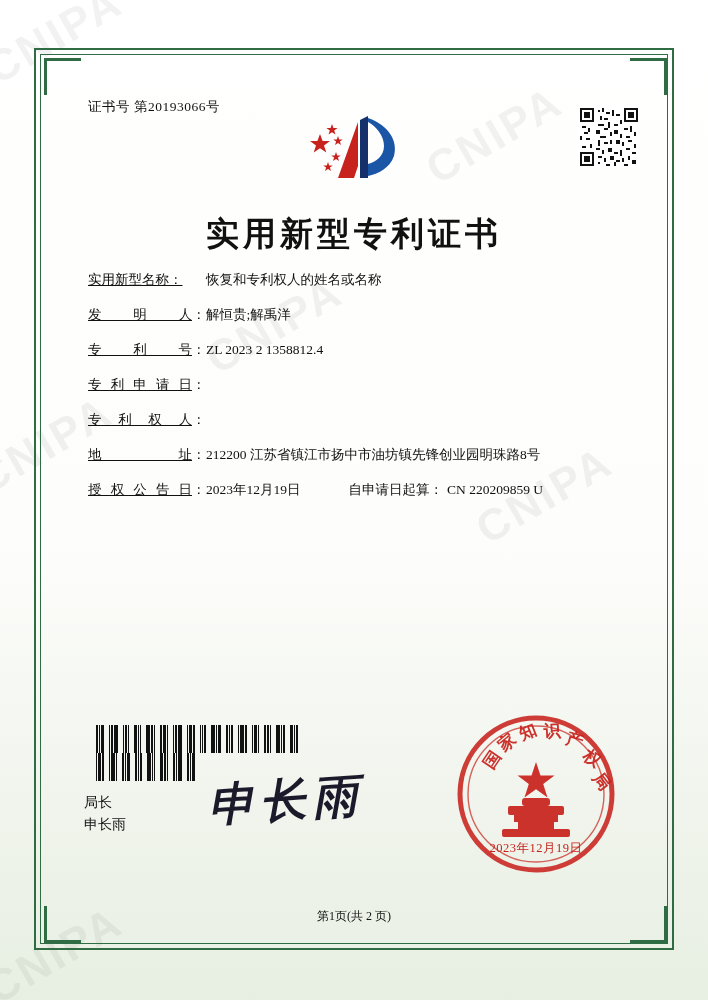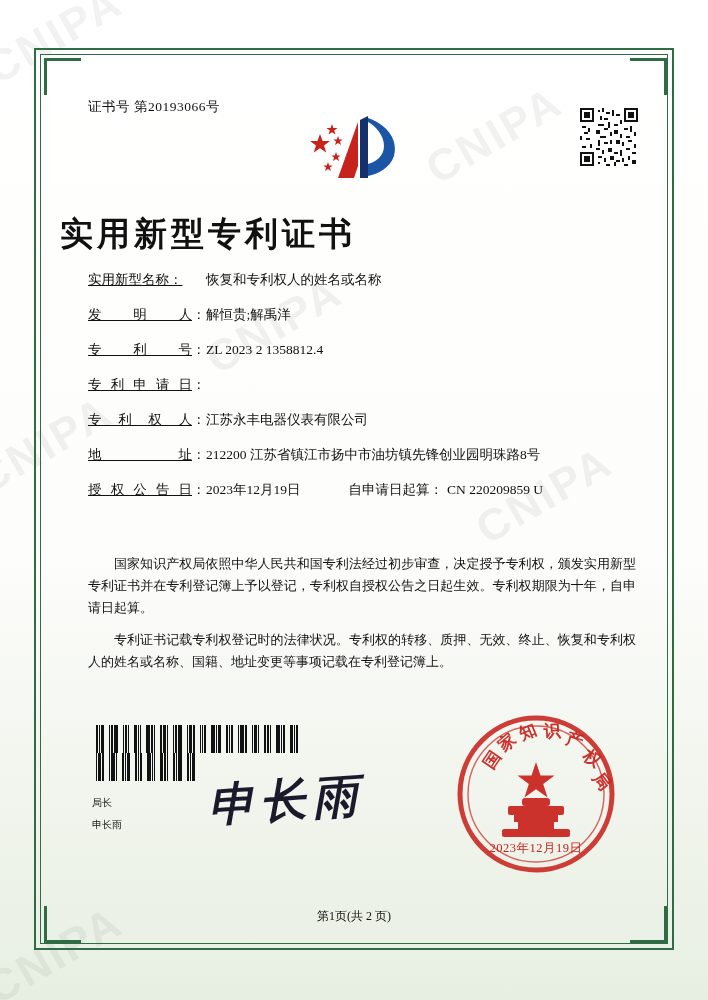--- a/index.html
+++ b/index.html
@@ -90,20 +90,21 @@
     position: absolute;
     right: 10px; top: 38px;
     width: 58px; height: 58px;
     background: #fff;
   }
 
   .title {
     position: absolute;
     left: 0; top: 142px;
     width: 588px;
+    text-align: center;
     font-family: "DejaVu Serif", "Liberation Serif", serif;
     font-size: 33px;
     font-weight: bold;
     letter-spacing: 4px;
     color: #111;
   }
 
   
   .fields {
     position: absolute;
@@ -160,22 +161,22 @@
     display: inline-block;
     background: #111;
     height: 28px;
     margin-right: 1px;
     vertical-align: top;
   }
 
   
   .sig-label {
     position: absolute;
-    left: 32px; top: 722px;
-    font-size: 10px;
+    left: 24px; top: 722px;
+    font-size: 14px;
     color: #111;
     line-height: 22px;
   }
   .sig-script {
     position: absolute;
     left: 148px; top: 700px;
     font-family: "DejaVu Serif", serif;
     font-size: 46px;
     font-style: italic;
     font-weight: bold;
@@ -356,45 +357,40 @@
       </div>
 
       <div class="row">
         <div class="lab j2">专 利 申 请 日</div>
         <div class="sep">：</div>
       </div>
 
       <div class="row">
         <div class="lab j2">专　利　权　人</div>
         <div class="sep">：</div>
-        <div class="val">江苏永丰电器仪表有限公司</div>
       </div>
 
       <div class="row">
         <div class="lab j2">地　　　　址</div>
         <div class="sep">：</div>
         <div class="val">212200 江苏省镇江市扬中市油坊镇先锋创业园明珠路8号</div>
       </div>
 
       <div class="row pub">
         <div class="lab j2">授 权 公 告 日</div>
         <div class="sep">：</div>
         <div class="val">
           <span>2023年12月19日</span>
           <span class="pubno-lab">自申请日起算：</span>
           <span class="pubno-val">CN 220209859 U</span>
         </div>
       </div>
 
     </div>
 
-    <div class="paras">
-      <p>国家知识产权局依照中华人民共和国专利法经过初步审查，决定授予专利权，颁发实用新型专利证书并在专利登记簿上予以登记，专利权自授权公告之日起生效。专利权期限为十年，自申请日起算。</p>
-      <p>专利证书记载专利权登记时的法律状况。专利权的转移、质押、无效、终止、恢复和专利权人的姓名或名称、国籍、地址变更等事项记载在专利登记簿上。</p>
-    </div>
 
     <div class="barcode">
       <span style="width:2px"></span><span style="width:1px"></span><span style="width:3px"></span>
       <span style="width:1px"></span><span style="width:2px"></span><span style="width:4px"></span>
       <span style="width:1px"></span><span style="width:2px"></span><span style="width:1px"></span>
       <span style="width:3px"></span><span style="width:1px"></span><span style="width:1px"></span>
       <span style="width:4px"></span><span style="width:2px"></span><span style="width:1px"></span>
       <span style="width:2px"></span><span style="width:3px"></span><span style="width:1px"></span>
       <span style="width:1px"></span><span style="width:2px"></span><span style="width:4px"></span>
       <span style="width:1px"></span><span style="width:3px"></span><span style="width:2px"></span>

